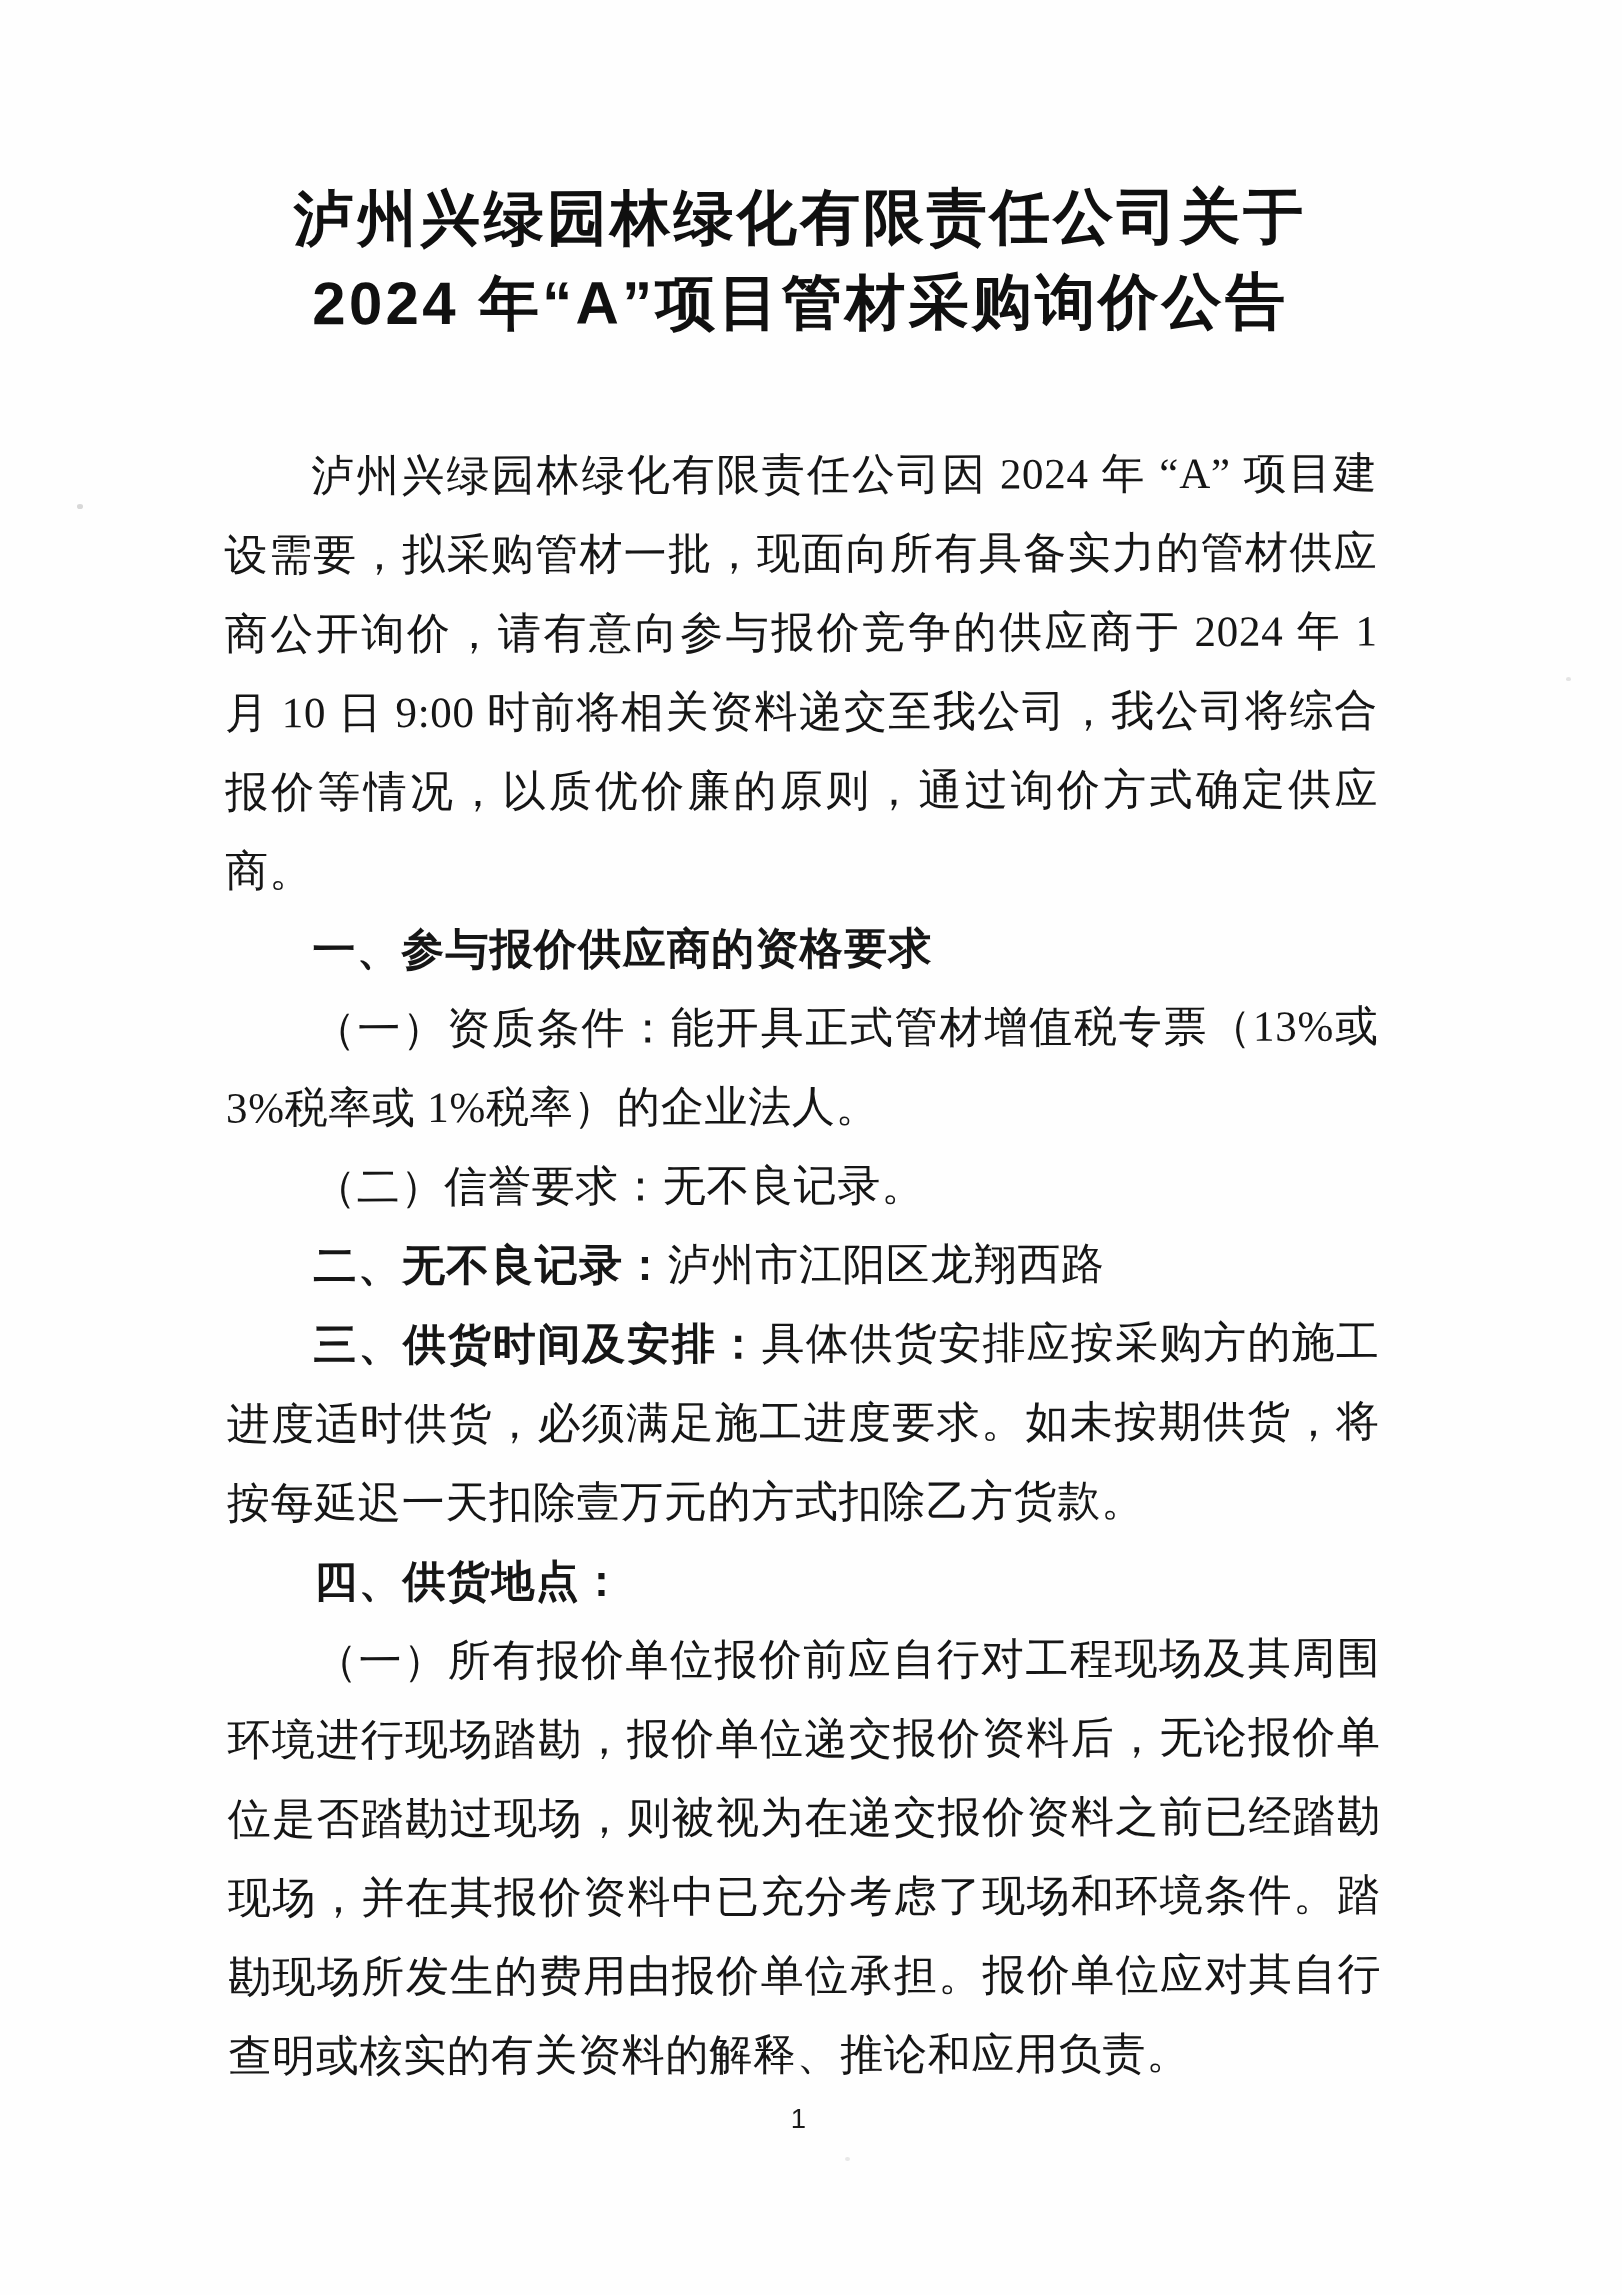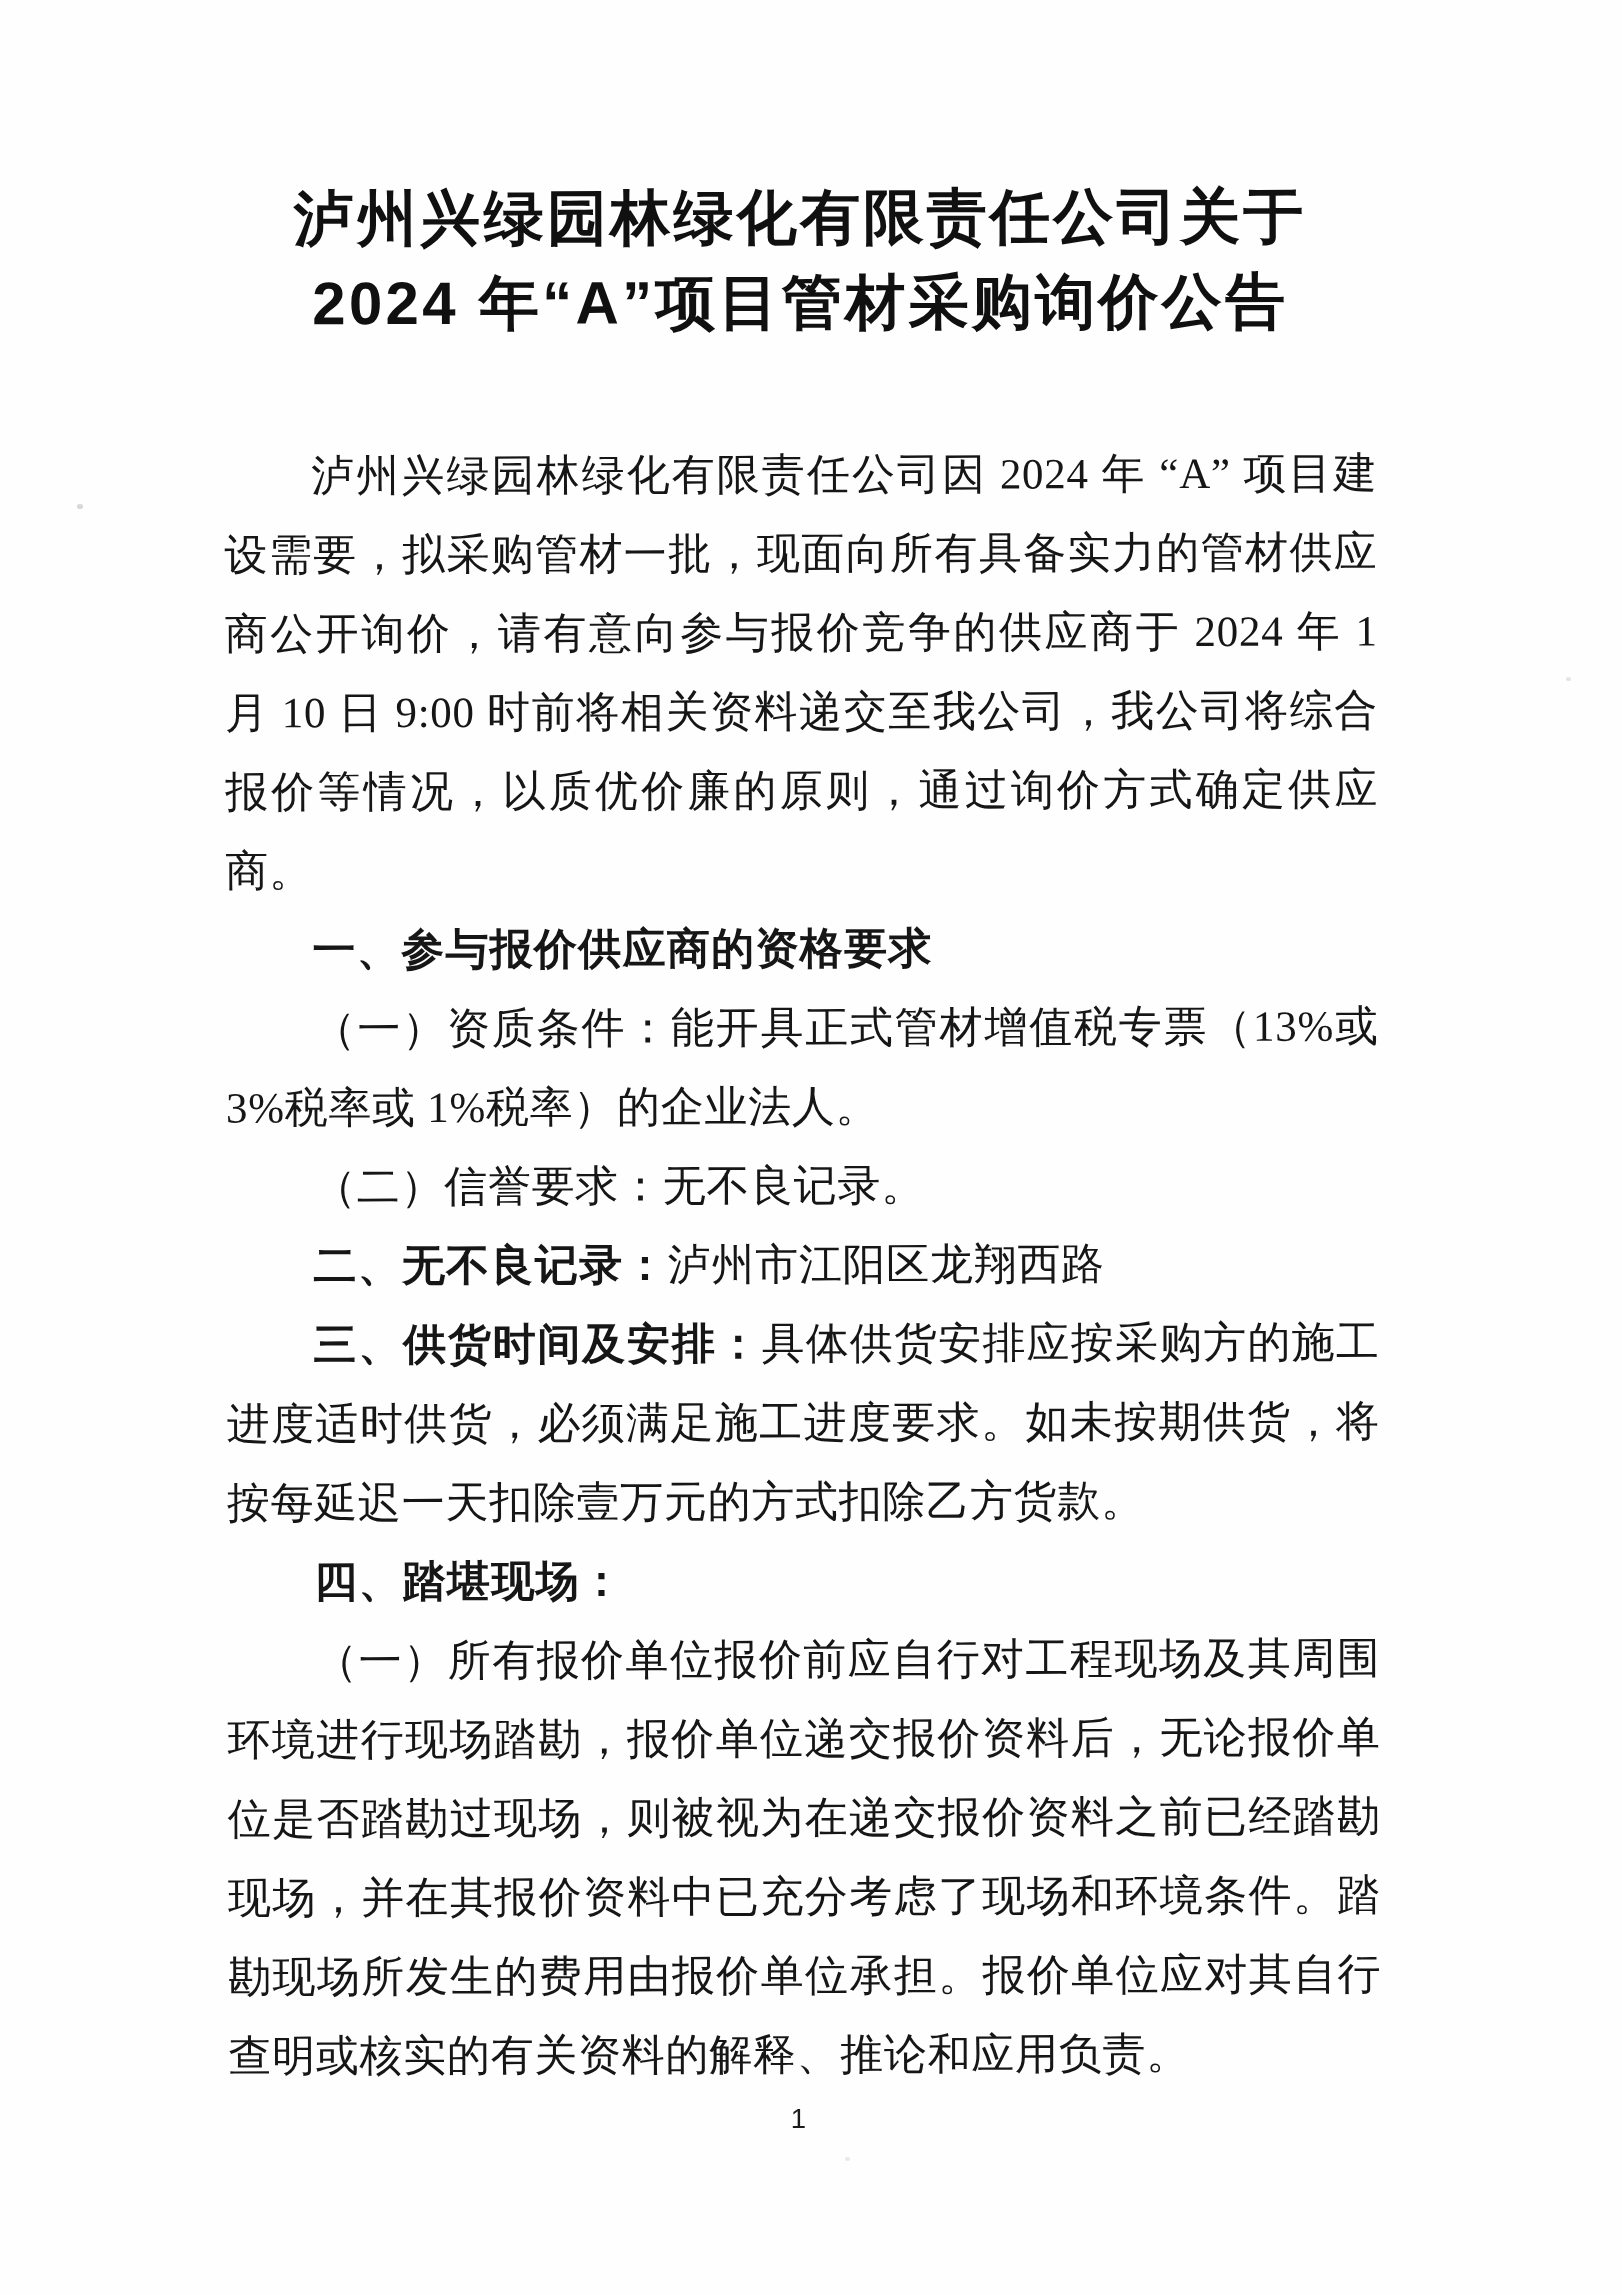--- a/index.html
+++ b/index.html
@@ -89,20 +89,20 @@
     </div>
 
     <div class="doc-body">
 
     <p class="para indent"><span>泸州兴绿园林绿化有限责任公司因 2024 年 “A” 项目建设需要，拟采购管材一批，现面向所有具备实力的管材供应商公开询价，请有意向参与报价竞争的供应商于 2024 年 1 月 10 日 9:00 时前将相关资料递交至我公司，我公司将综合报价等情况，以质优价廉的原则，通过询价方式确定供应商。</span></p>
         <p class="para indent"><span class="bold-run">一、参与报价供应商的资格要求</span></p>
         <p class="para indent"><span>（一）资质条件：能开具正式管材增值税专票（13%或 3%税率或 1%税率）的企业法人。</span></p>
         <p class="para indent"><span>（二）信誉要求：无不良记录。</span></p>
         <p class="para indent"><span class="bold-run">二、无不良记录：</span><span>泸州市江阳区龙翔西路</span></p>
         <p class="para indent"><span class="bold-run">三、供货时间及安排：</span><span>具体供货安排应按采购方的施工进度适时供货，必须满足施工进度要求。如未按期供货，将按每延迟一天扣除壹万元的方式扣除乙方货款。</span></p>
-        <p class="para indent"><span class="bold-run">四、踏堪现场：</span></p>
+        <p class="para indent"><span class="bold-run">四、供货地点：</span></p>
         <p class="para indent"><span>（一）所有报价单位报价前应自行对工程现场及其周围环境进行现场踏勘，报价单位递交报价资料后，无论报价单位是否踏勘过现场，则被视为在递交报价资料之前已经踏勘现场，并在其报价资料中已充分考虑了现场和环境条件。踏勘现场所发生的费用由报价单位承担。报价单位应对其自行查明或核实的有关资料的解释、推论和应用负责。</span></p>
       </div>
   </div>
 
   <div class="page-number">1</div>
 </div>
 
 
 </body></html>

